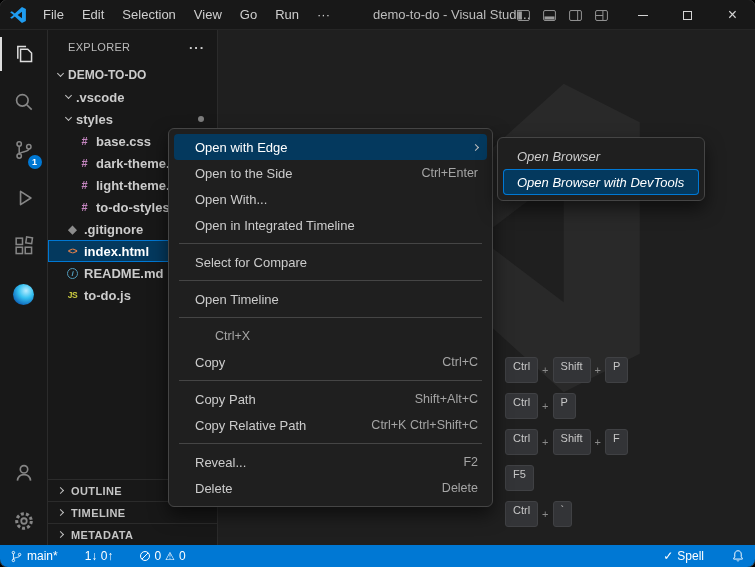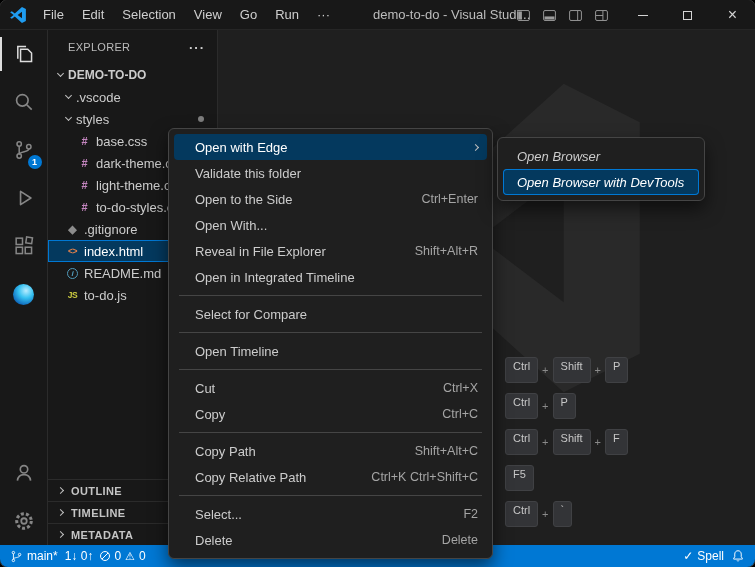--- a/index.html
+++ b/index.html
@@ -33,21 +33,21 @@
   .badge { position:absolute; right:6px; bottom:5px; min-width:14px; height:14px; border-radius:8px;
     background:#0078d4; color:#fff; font-size:9px; line-height:14px; text-align:center; font-weight:700; padding:0 2px; }
   .edge-orb { width:21px; height:21px; border-radius:50%;
     background: radial-gradient(circle at 62% 32%, #b8ecff 0%, #35c1f1 38%, #0d64b8 78%, #084f92 100%); }
   
   .sidebar { position:absolute; left:48px; top:30px; width:170px; bottom:22px; background:#181818;
     border-right:1px solid #2b2b2b; z-index:5; overflow:hidden; }
   .sb-header { height:34px; display:flex; align-items:center; padding:0 12px 0 20px; font-size:11px; color:#bbb; letter-spacing:.3px; }
   .sb-actions { margin-left:auto; color:#cfcfcf; font-size:13px; font-weight:700; letter-spacing:1px; cursor:pointer; }
   .trow { display:flex; align-items:center; height:22px; gap:5px; color:#cccccc; cursor:pointer; position:relative; white-space:nowrap; }
-  .trow .tlabel { overflow:hidden; }
+  .trow .tlabel { overflow:hidden;font-weight:bold; }
   .trow.root .tlabel { font-weight:700; font-size:12px; }
   .trow.sel { background:#04395e; box-shadow: inset 0 0 0 1px #0078d4; color:#fff; }
   .chev { width:5px; height:5px; border-right:1.4px solid #c0c0c0; border-bottom:1.4px solid #c0c0c0; display:inline-block; flex:none; }
   .chev.down { transform:rotate(45deg); margin-top:-3px; }
   .chev.right { transform:rotate(-45deg); }
   .ticon { width:13px; flex:none; text-align:center; font-size:11px; font-weight:700; }
   .ticon.small { font-size:8.5px; letter-spacing:-.5px; }
   .ticon.circ { width:11px; height:11px; line-height:10px; border:1px solid currentColor; border-radius:50%; font-size:8px; font-style:italic; margin:0 1px; }
   .tdot { position:absolute; right:13px; width:6px; height:6px; border-radius:50%; background:#7d7d7d; }
   .sections { position:absolute; left:0; right:0; bottom:0; }
@@ -56,21 +56,21 @@
   
   .editor { position:absolute; left:218px; top:30px; right:0; bottom:22px; background:#1f1f1f; overflow:hidden; z-index:1; }
   .watermark-logo { position:absolute; left:112px; top:52px; width:312px; height:312px; }
   .shortcuts { position:absolute; left:287px; top:330px; }
   .wrow { height:20px; margin-bottom:16px; display:flex; align-items:center; }
   .chip { background:#333437; border:1px solid #404144; border-radius:3px; padding:0 7px; font-size:11px; color:#c7c7c7; height:26px; line-height:16px; }
   .plus { color:#8a8a8a; margin:0 4px; font-size:11px; }
   
   .statusbar { position:absolute; left:0; right:0; bottom:0; height:22px; background:#0078d4; color:#fff;
     display:flex; justify-content:space-between; align-items:center; padding:0 10px; font-size:12px; z-index:10; }
-  .sb-left, .sb-right { display:flex; gap:7px; align-items:center; height:100%; }
+  .sb-left, .sb-right { display:flex; gap:27px; align-items:center; height:100%; }
   .sb-item { display:flex; align-items:center; gap:4px; height:100%; cursor:pointer; white-space:nowrap; }
   .err-ic { width:10px; height:10px; border:1px solid #fff; border-radius:50%; display:inline-block;
     background:linear-gradient(135deg, transparent 44%, #fff 44%, #fff 56%, transparent 56%); }
   .warn-ic { font-size:11px; line-height:11px; }
   
   .ctxmenu { position:absolute; left:168px; top:128px; width:325px; background:#1f1f1f; border:1px solid #454545;
     border-radius:6px; box-shadow:0 8px 18px rgba(0,0,0,.55); padding:5px 0; z-index:40; }
   .cm-item { height:26px; margin:0 5px; padding:0 9px 0 21px; border-radius:4px; display:flex; align-items:center; cursor:pointer;gap:8px; }
   .cm-label { flex:1; color:#cccccc; }
   .cm-short { color:#a5a5a5; font-size:12.5px; margin-left:20px; }
@@ -333,65 +333,57 @@
       </div>
     </div>
   </div>
 
   <div class="ctxmenu">
       <div class="cm-item hl">
         <span class="cm-label">Open with Edge</span>
         <span class="chev right sub"></span>
       </div>
       <div class="cm-item">
-        <span class="cm-label">Validate this folder</span>
-      </div>
-      <div class="cm-item">
         <span class="cm-label">Open to the Side</span>
         <span class="cm-short">Ctrl+Enter</span>
       </div>
       <div class="cm-item">
         <span class="cm-label">Open With...</span>
       </div>
       <div class="cm-item">
-        <span class="cm-label">Reveal in File Explorer</span>
-        <span class="cm-short">Shift+Alt+R</span>
-      </div>
-      <div class="cm-item">
         <span class="cm-label">Open in Integrated Timeline</span>
       </div>
       <div class="cm-sep"></div>
       <div class="cm-item">
         <span class="cm-label">Select for Compare</span>
       </div>
       <div class="cm-sep"></div>
       <div class="cm-item">
         <span class="cm-label">Open Timeline</span>
       </div>
       <div class="cm-sep"></div>
       <div class="cm-item">
-        <span class="cm-label">Cut</span>
         <span class="cm-short">Ctrl+X</span>
       </div>
       <div class="cm-item">
         <span class="cm-label">Copy</span>
         <span class="cm-short">Ctrl+C</span>
       </div>
       <div class="cm-sep"></div>
       <div class="cm-item">
         <span class="cm-label">Copy Path</span>
         <span class="cm-short">Shift+Alt+C</span>
       </div>
       <div class="cm-item">
         <span class="cm-label">Copy Relative Path</span>
         <span class="cm-short">Ctrl+K Ctrl+Shift+C</span>
       </div>
       <div class="cm-sep"></div>
       <div class="cm-item">
-        <span class="cm-label">Select...</span>
+        <span class="cm-label">Reveal...</span>
         <span class="cm-short">F2</span>
       </div>
       <div class="cm-item">
         <span class="cm-label">Delete</span>
         <span class="cm-short">Delete</span>
       </div>
     </div>
 
   <div class="submenu">
       <div class="sm-item">Open Browser</div>

